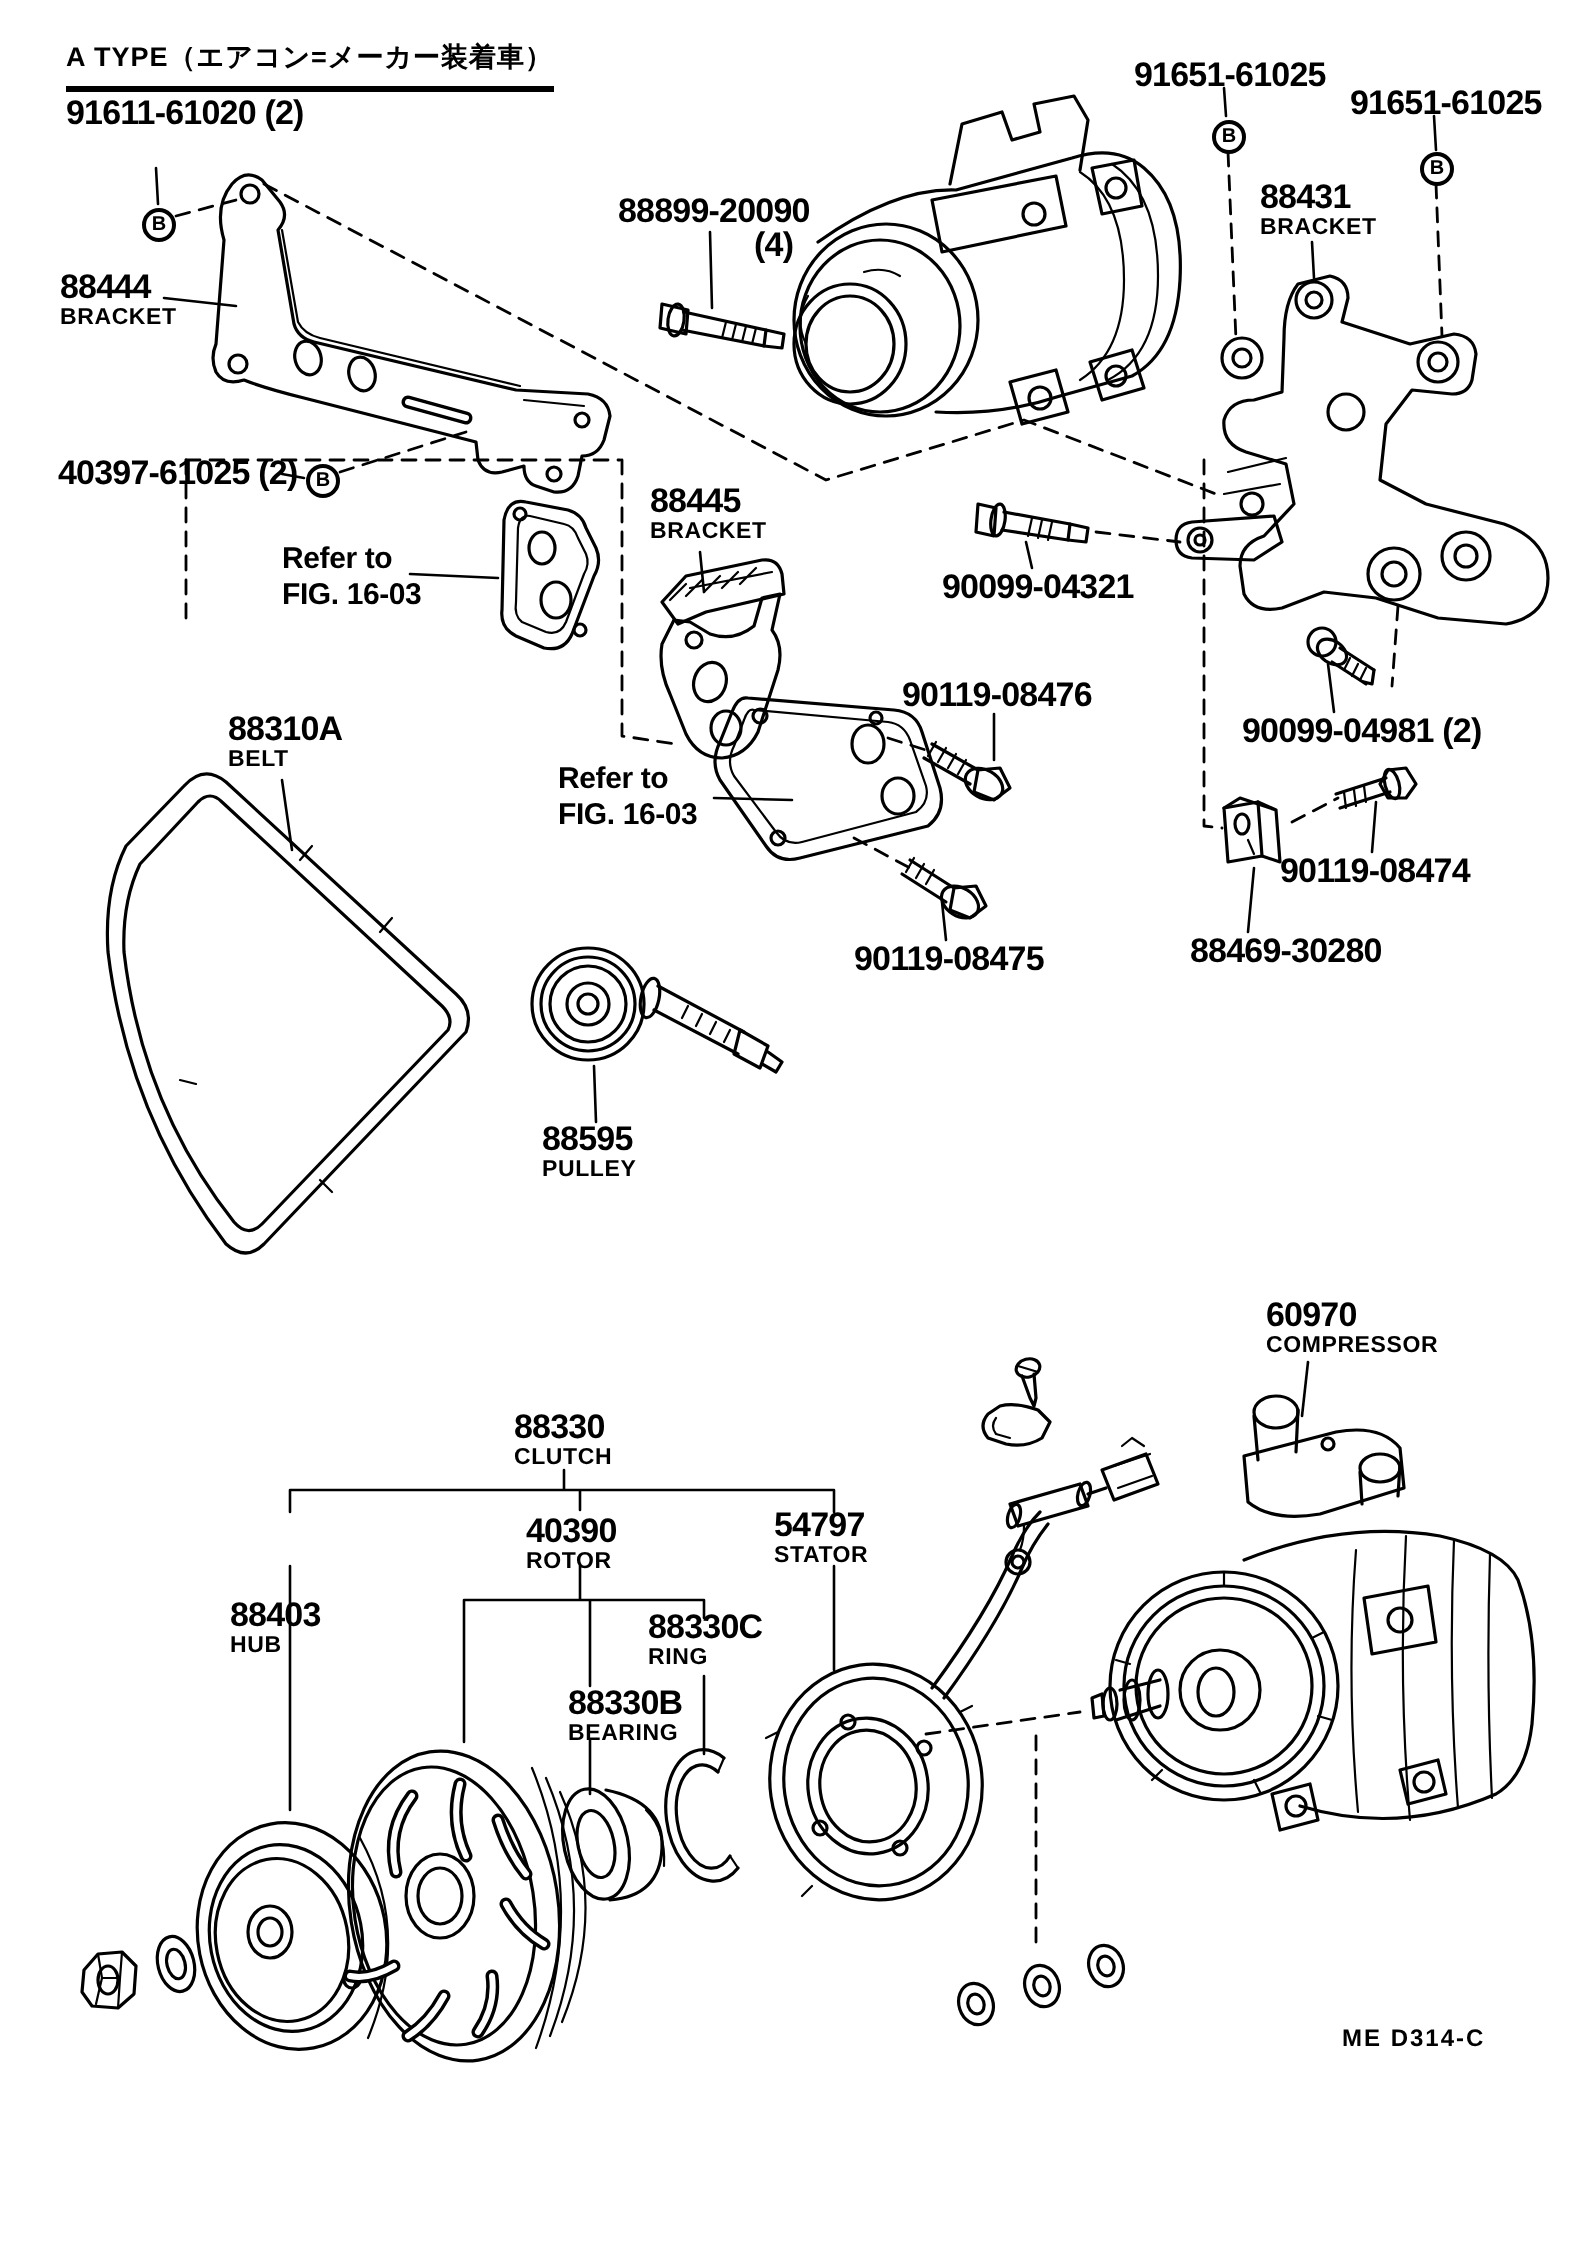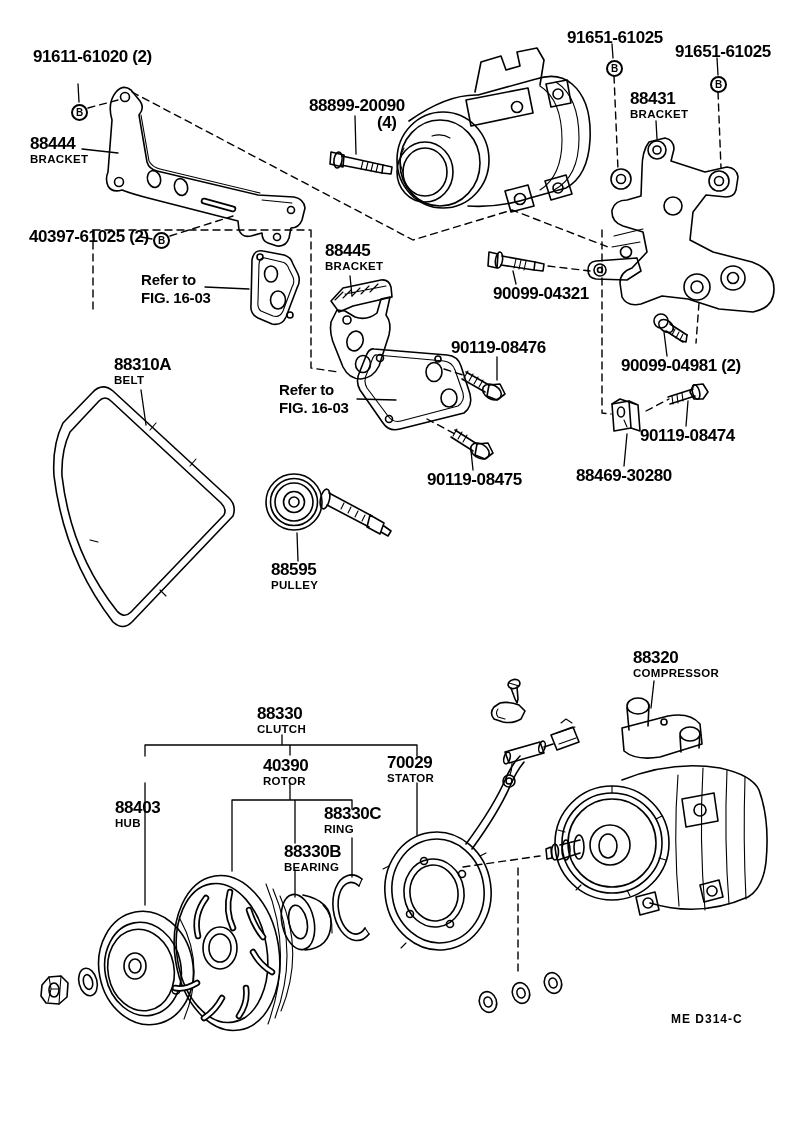--- a/index.html
+++ b/index.html
@@ -372,20 +372,21 @@
     <g>
       <ellipse cx="488" cy="1002" rx="8.5" ry="10.5" transform="rotate(-18 488 1002)"></ellipse>
       <ellipse cx="488" cy="1002" rx="4" ry="5" transform="rotate(-18 488 1002)"></ellipse>
       <ellipse cx="521" cy="993" rx="8.5" ry="10.5" transform="rotate(-18 521 993)"></ellipse>
       <ellipse cx="521" cy="993" rx="4" ry="5" transform="rotate(-18 521 993)"></ellipse>
       <ellipse cx="553" cy="983" rx="8.5" ry="10.5" transform="rotate(-18 553 983)"></ellipse>
       <ellipse cx="553" cy="983" rx="4" ry="5" transform="rotate(-18 553 983)"></ellipse>
     </g>
   </svg>
 
+  <div class="hdr">A TYPE（エアコン=メーカー装着車）</div>
 
   <div class="lbl num" style="left:33px;top:48px">91611-61020 (2)</div>
   <div class="bmark" style="left:71px;top:104px">B</div>
 
   <div class="lbl" style="left:30px;top:135px">
     <div class="num">88444</div>
     <div class="sub">BRACKET</div>
   </div>
 
   <div class="lbl num" style="left:29px;top:228px">40397-61025 (2)</div>
@@ -426,47 +427,47 @@
   <div class="bmark" style="left:606px;top:60px">B</div>
 
   <div class="lbl num" style="left:675px;top:43px">91651-61025</div>
   <div class="bmark" style="left:710px;top:76px">B</div>
 
   <div class="lbl" style="left:630px;top:90px">
     <div class="num">88431</div>
     <div class="sub">BRACKET</div>
   </div>
 
-  <div class="lbl num" style="left:493px;top:285px">90099-04321</div>
+  <div class="lbl num" style="left:471px;top:285px">90099-04321</div>
   <div class="lbl num" style="left:621px;top:357px">90099-04981 (2)</div>
   <div class="lbl num" style="left:640px;top:427px">90119-08474</div>
-  <div class="lbl num" style="left:576px;top:467px">88469-30280</div>
+  <div class="lbl num" style="left:595px;top:467px">88469-30280</div>
 
   <div class="lbl" style="left:633px;top:649px">
-    <div class="num">88320</div>
+    <div class="num">60970</div>
     <div class="sub">COMPRESSOR</div>
   </div>
 
   <div class="lbl" style="left:257px;top:705px">
     <div class="num">88330</div>
     <div class="sub">CLUTCH</div>
   </div>
 
   <div class="lbl" style="left:115px;top:799px">
     <div class="num">88403</div>
     <div class="sub">HUB</div>
   </div>
 
   <div class="lbl" style="left:263px;top:757px">
     <div class="num">40390</div>
     <div class="sub">ROTOR</div>
   </div>
 
   <div class="lbl" style="left:387px;top:754px">
-    <div class="num">70029</div>
+    <div class="num">54797</div>
     <div class="sub">STATOR</div>
   </div>
 
   <div class="lbl" style="left:324px;top:805px">
     <div class="num">88330C</div>
     <div class="sub">RING</div>
   </div>
 
   <div class="lbl" style="left:284px;top:843px">
     <div class="num">88330B</div>

